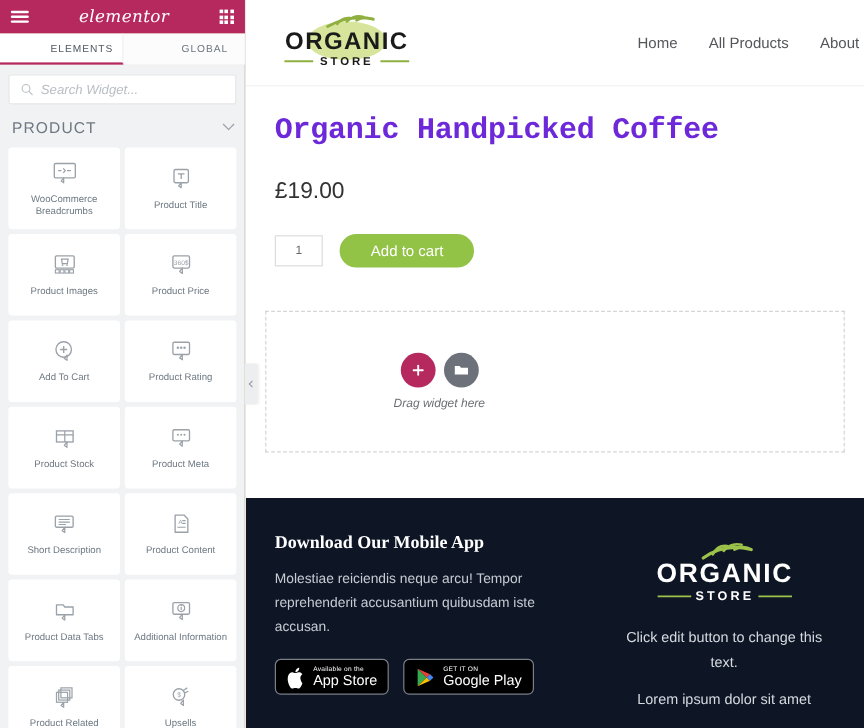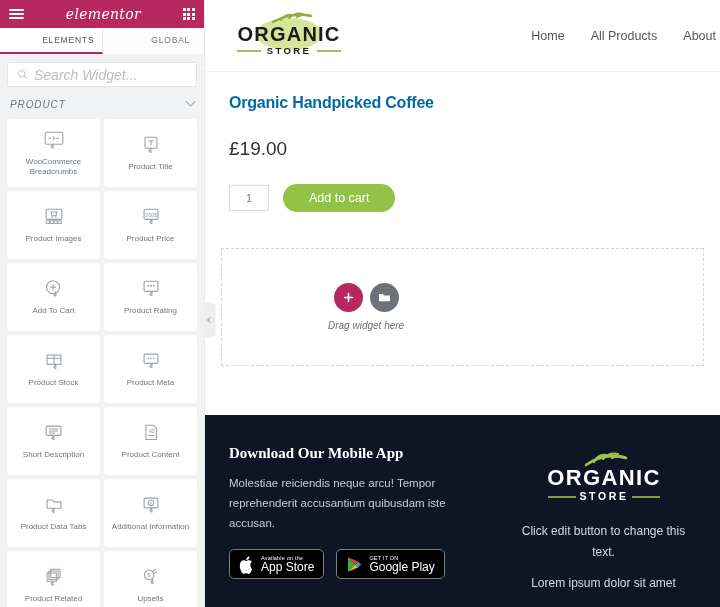--- a/index.html
+++ b/index.html
@@ -44,30 +44,30 @@
 
   .panel-body { flex: 1; overflow: hidden; background: #f1f2f3; padding: 8px 7px 0; }
 
   .search-box {
     background: #fff; border: 1px solid #e6e6e6; border-radius: 2px;
     height: 25px; display: flex; align-items: center; gap: 6px; padding: 0 9px;
     margin-bottom: 12px;
   }
   .search-box svg { flex: none; }
   .search-box input {
-    border: 0; outline: 0; flex: 1; font-size: 14px;
+    border: 0; outline: 0; flex: 1; font-size: 11px;
     font-family: "Liberation Sans", sans-serif; color: #6d7882;
     background: transparent;
   }
   .search-box input::placeholder { color: #b9bec3; font-style: italic; }
 
   .section-head {
     display: flex; align-items: center; justify-content: space-between;
-    font-size: 10px; letter-spacing: .9px; color: #6d7882;
-    padding: 0 3px 9px; cursor: pointer; font-style: italic;
+    font-size: 13px; letter-spacing: .9px; color: #6d7882;
+    padding: 0 3px 9px; cursor: pointer;
   }
   .chev { width: 7px; height: 7px; border-right: 1.3px solid #9aa1a8; border-bottom: 1.3px solid #9aa1a8;
           transform: rotate(45deg) translate(-2px,-2px); }
 
   .widget-grid { display: grid; grid-template-columns: 1fr 1fr; gap: 4px; }
   .widget {
     background: #fff; border-radius: 3px; height: 68px;
     display: flex; flex-direction: column; align-items: center; justify-content: center;
     gap: 4px; cursor: grab; padding: 4px 2px;
   }
@@ -94,21 +94,21 @@
   .site-header {
     height: 72px; background: #fff; display: flex; align-items: center;
     padding: 0 0 0 24px; border-bottom: 1px solid #f2f2f2;
   }
   .brand { position: relative; width: 120px; height: 56px; flex: none; }
   .nav { margin-left: auto; display: flex; align-items: center; gap: 26px; padding-right: 4px; }
   .nav a { font-size: 12.5px; color: #55565a; text-decoration: none; white-space: nowrap; }
 
   .product-area { padding: 22px 24px 0; }
   .product-title {
-    font-family: Liberation Sans, sans-serif; font-size: 16px; color: #0369a1;
+    font-family: Liberation Mono, monospace; font-size: 25px; color: #6d28d9;
     font-weight: 700; letter-spacing: -.2px;
   }
   .product-price { font-size: 19px; color: #333; margin-top: 26px; }
   .cart-row { display: flex; align-items: center; gap: 14px; margin-top: 24px; }
   .qty {
     width: 40px; height: 26px; border: 1px solid #dcdcdc; background: #fff;
     font-size: 10px; color: #6b6b6b; text-align: center; font-family: "Liberation Sans", sans-serif;
     outline: none;
   }
   .addcart {

